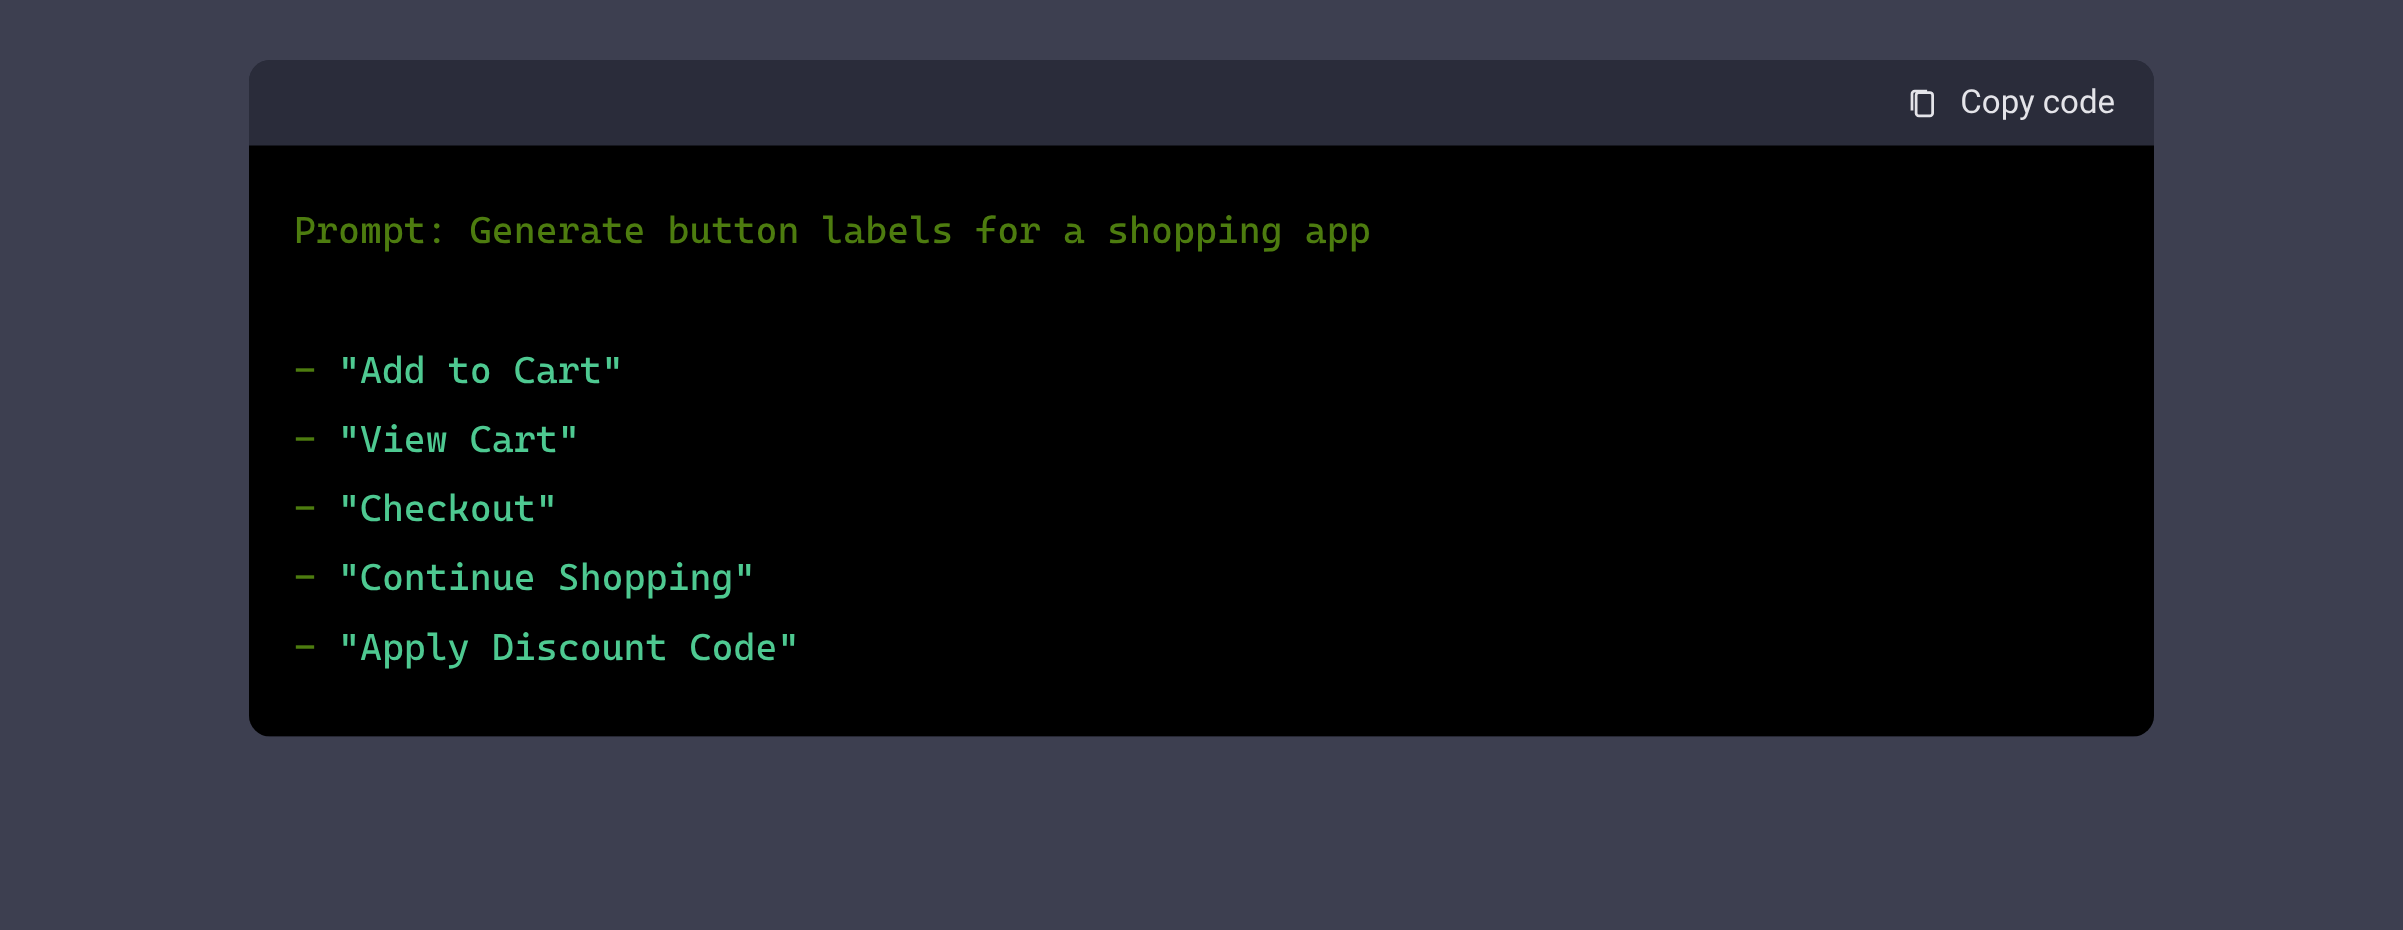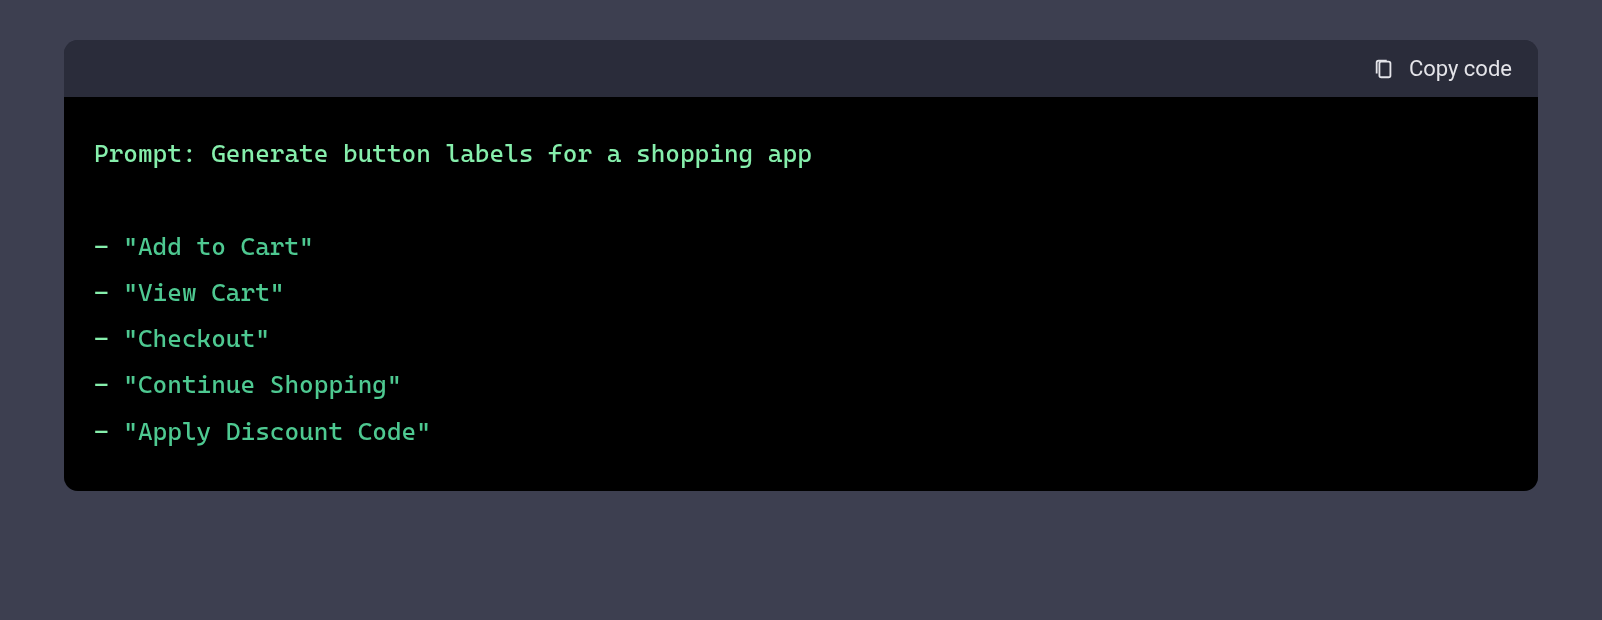--- a/index.html
+++ b/index.html
@@ -13,21 +13,21 @@
       width: 1602px;
       height: 620px;
       display: flex;
       align-items: flex-start;
       justify-content: center;
       padding-top: 40px;
       font-family: ui-monospace, 'SF Mono', 'Cascadia Code', 'Roboto Mono', Menlo, Monaco, Consolas, monospace;
     }
     
     .code-block {
-      width: 1474px;
+      width: 1270px;
       background-color: #2a2c3a;
       border-radius: 14px;
       overflow: hidden;
     }
     
     .code-header {
       display: flex;
       justify-content: flex-end;
       align-items: center;
       padding: 16px 26px;
@@ -55,21 +55,21 @@
     }
     
     .code-content {
       background-color: #000000;
       padding: 34px 30px 36px 30px;
       font-size: 25px;
       line-height: 1.85;
     }
     
     .text-white {
-      color: #86efac;
+      color: #4d7c0f;
     }
     
     .text-green {
       color: #4ec991;
     }
     
     .code-line {
       white-space: pre;
     }
   </style>

